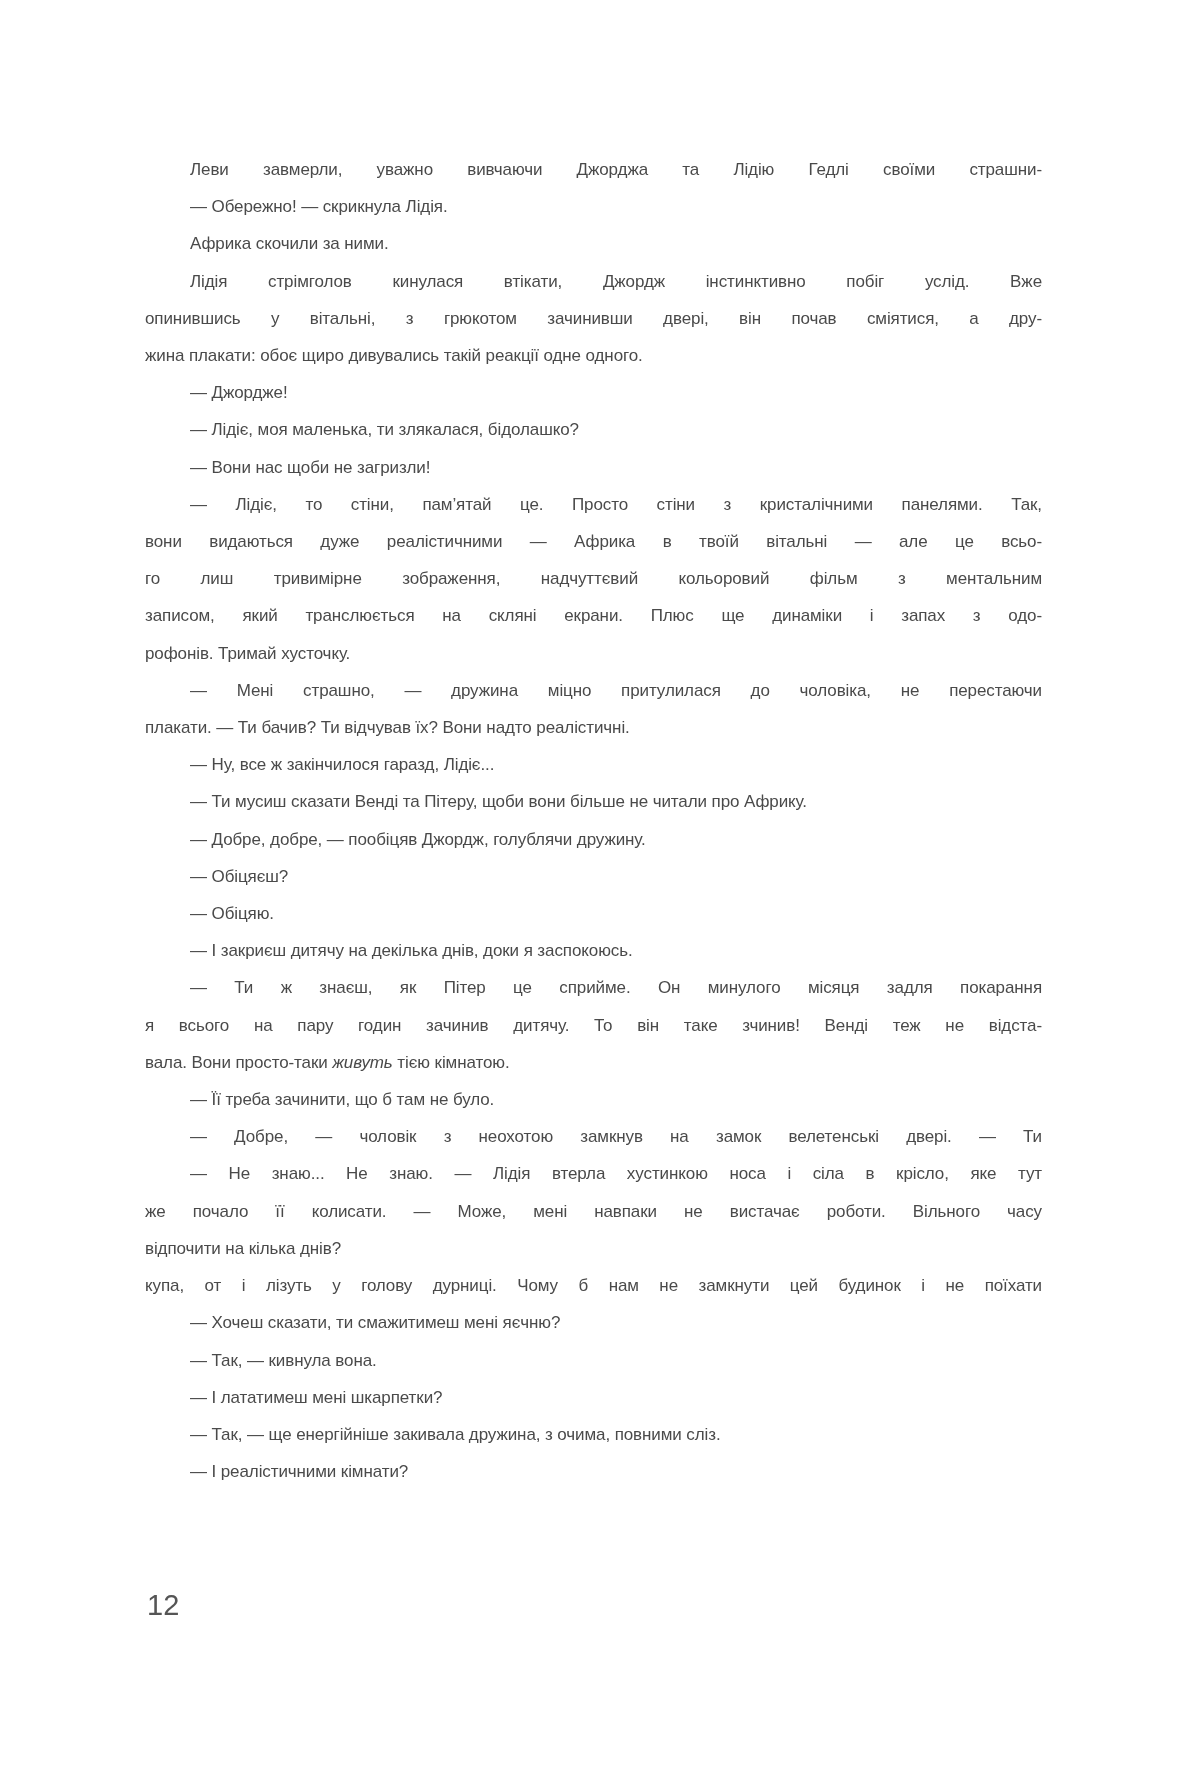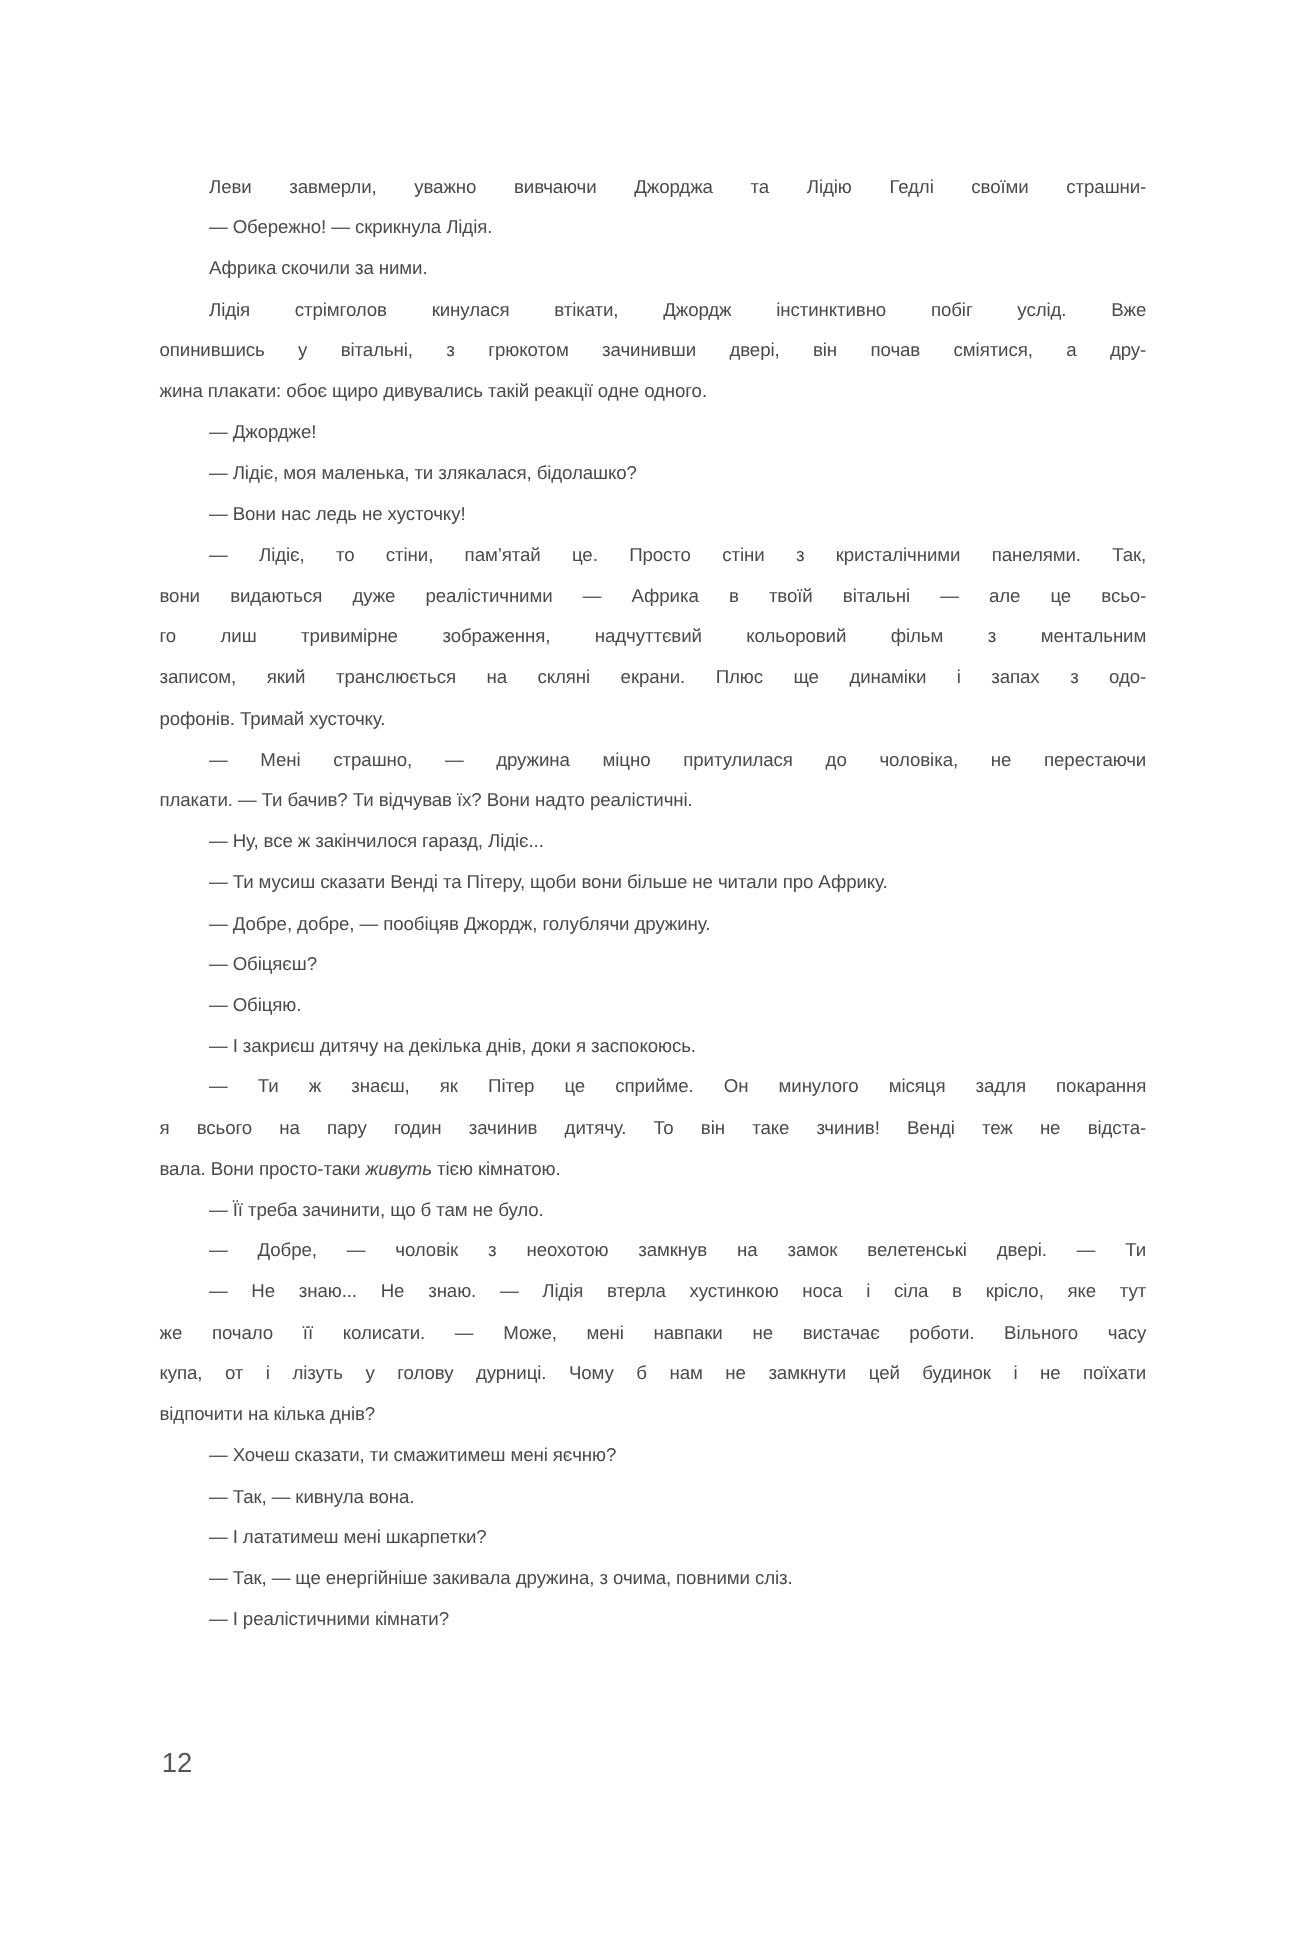--- a/index.html
+++ b/index.html
@@ -42,21 +42,21 @@
   .line.first {
     text-indent: 45px;
   }
   .line em {
     font-style: italic;
   }
   .page-number {
     position: absolute;
     left: 147px;
     top: 1589px;
-    font-size: 25px;
+    font-size: 29px;
     color: #555555;
   }
 </style>
 </head>
 <body>
 
 <div class="page" data-name="book-page">
   <div class="text-block" data-name="page-text">
       <div data-name="paragraph">
         <div class="line first" data-name="text-line">Леви завмерли, уважно вивчаючи Джорджа та Лідію Гедлі своїми страшни-</div>
@@ -72,21 +72,21 @@
         <div class="line" data-name="text-line">опинившись у вітальні, з грюкотом зачинивши двері, він почав сміятися, а дру-</div>
         <div class="line last" data-name="text-line">жина плакати: обоє щиро дивувались такій реакції одне одного.</div>
       </div>
       <div data-name="paragraph">
         <div class="line first last" data-name="text-line">— Джордже!</div>
       </div>
       <div data-name="paragraph">
         <div class="line first last" data-name="text-line">— Лідіє, моя маленька, ти злякалася, бідолашко?</div>
       </div>
       <div data-name="paragraph">
-        <div class="line first last" data-name="text-line">— Вони нас ледь не хусточку!</div>
+        <div class="line first last" data-name="text-line">— Вони нас щоби не загризли!</div>
       </div>
       <div data-name="paragraph">
         <div class="line first" data-name="text-line">— Лідіє, то стіни, пам’ятай це. Просто стіни з кристалічними панелями. Так,</div>
         <div class="line" data-name="text-line">вони видаються дуже реалістичними — Африка в твоїй вітальні — але це всьо-</div>
         <div class="line" data-name="text-line">го лиш тривимірне зображення, надчуттєвий кольоровий фільм з ментальним</div>
         <div class="line" data-name="text-line">записом, який транслюється на скляні екрани. Плюс ще динаміки і запах з одо-</div>
         <div class="line last" data-name="text-line">рофонів. Тримай хусточку.</div>
       </div>
       <div data-name="paragraph">
         <div class="line first" data-name="text-line">— Мені страшно, — дружина міцно притулилася до чоловіка, не перестаючи</div>
@@ -117,22 +117,22 @@
       </div>
       <div data-name="paragraph">
         <div class="line first last" data-name="text-line">— Її треба зачинити, що б там не було.</div>
       </div>
       <div data-name="paragraph">
         <div class="line first" data-name="text-line">— Добре, — чоловік з неохотою замкнув на замок велетенські двері. — Ти</div>
       </div>
       <div data-name="paragraph">
         <div class="line first" data-name="text-line">— Не знаю... Не знаю. — Лідія втерла хустинкою носа і сіла в крісло, яке тут</div>
         <div class="line" data-name="text-line">же почало її колисати. — Може, мені навпаки не вистачає роботи. Вільного часу</div>
+        <div class="line last" data-name="text-line">відпочити на кілька днів?</div>
         <div class="line" data-name="text-line">купа, от і лізуть у голову дурниці. Чому б нам не замкнути цей будинок і не поїхати</div>
-        <div class="line last" data-name="text-line">відпочити на кілька днів?</div>
       </div>
       <div data-name="paragraph">
         <div class="line first last" data-name="text-line">— Хочеш сказати, ти смажитимеш мені яєчню?</div>
       </div>
       <div data-name="paragraph">
         <div class="line first last" data-name="text-line">— Так, — кивнула вона.</div>
       </div>
       <div data-name="paragraph">
         <div class="line first last" data-name="text-line">— І лататимеш мені шкарпетки?</div>
       </div>

